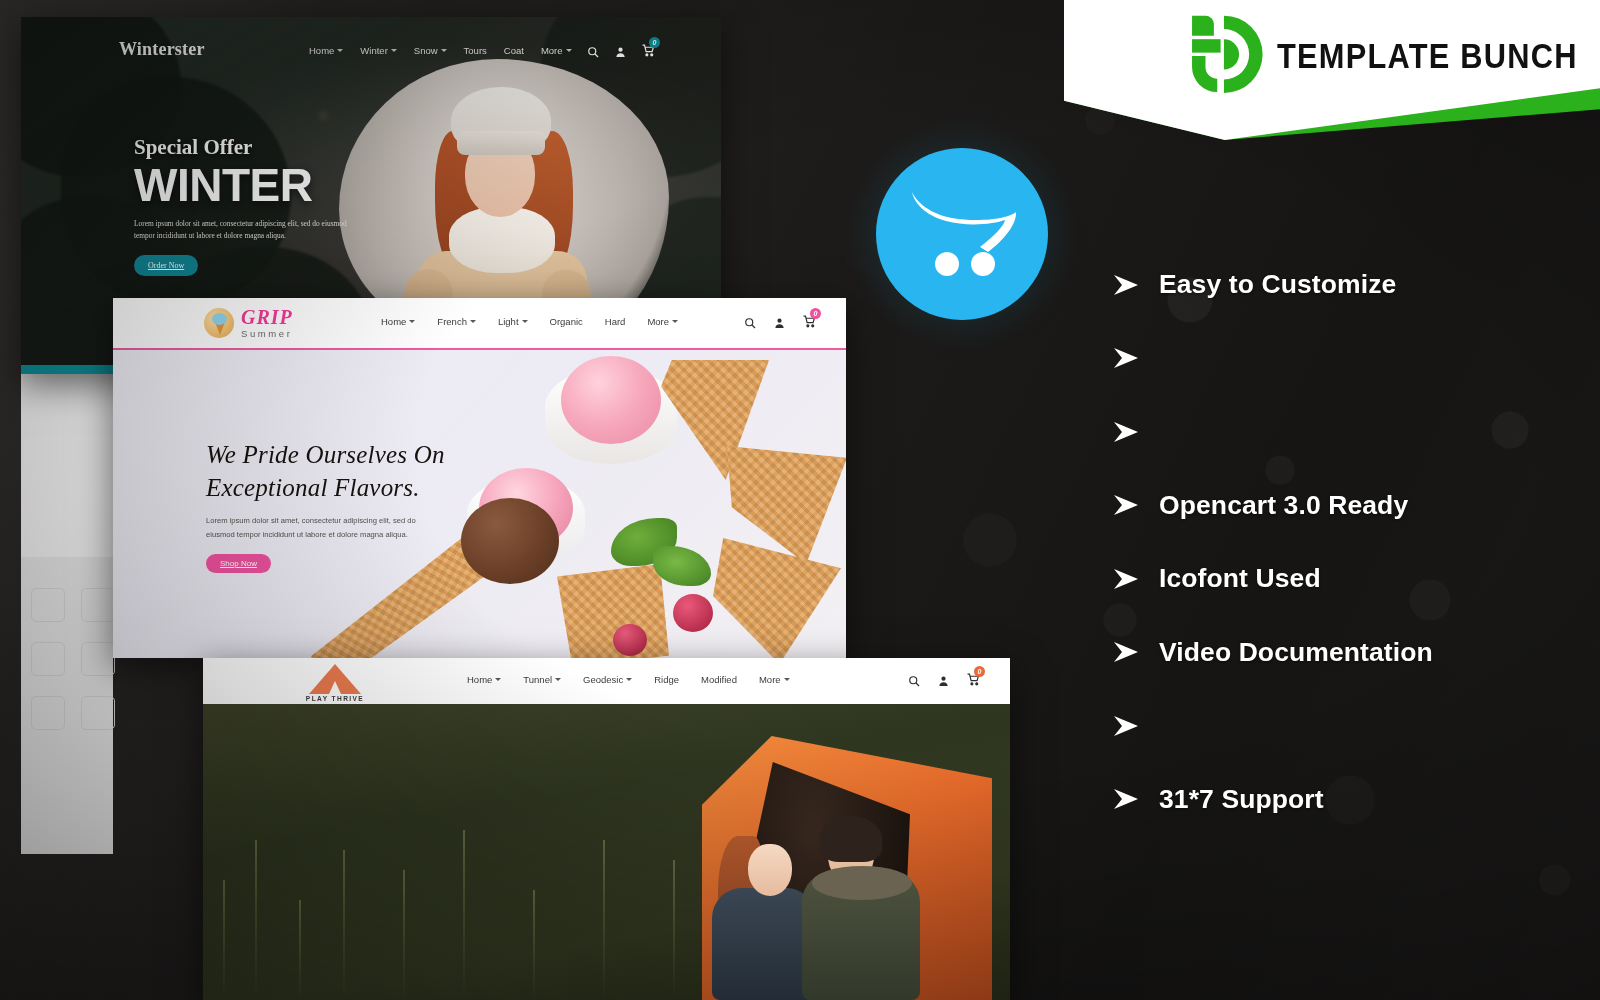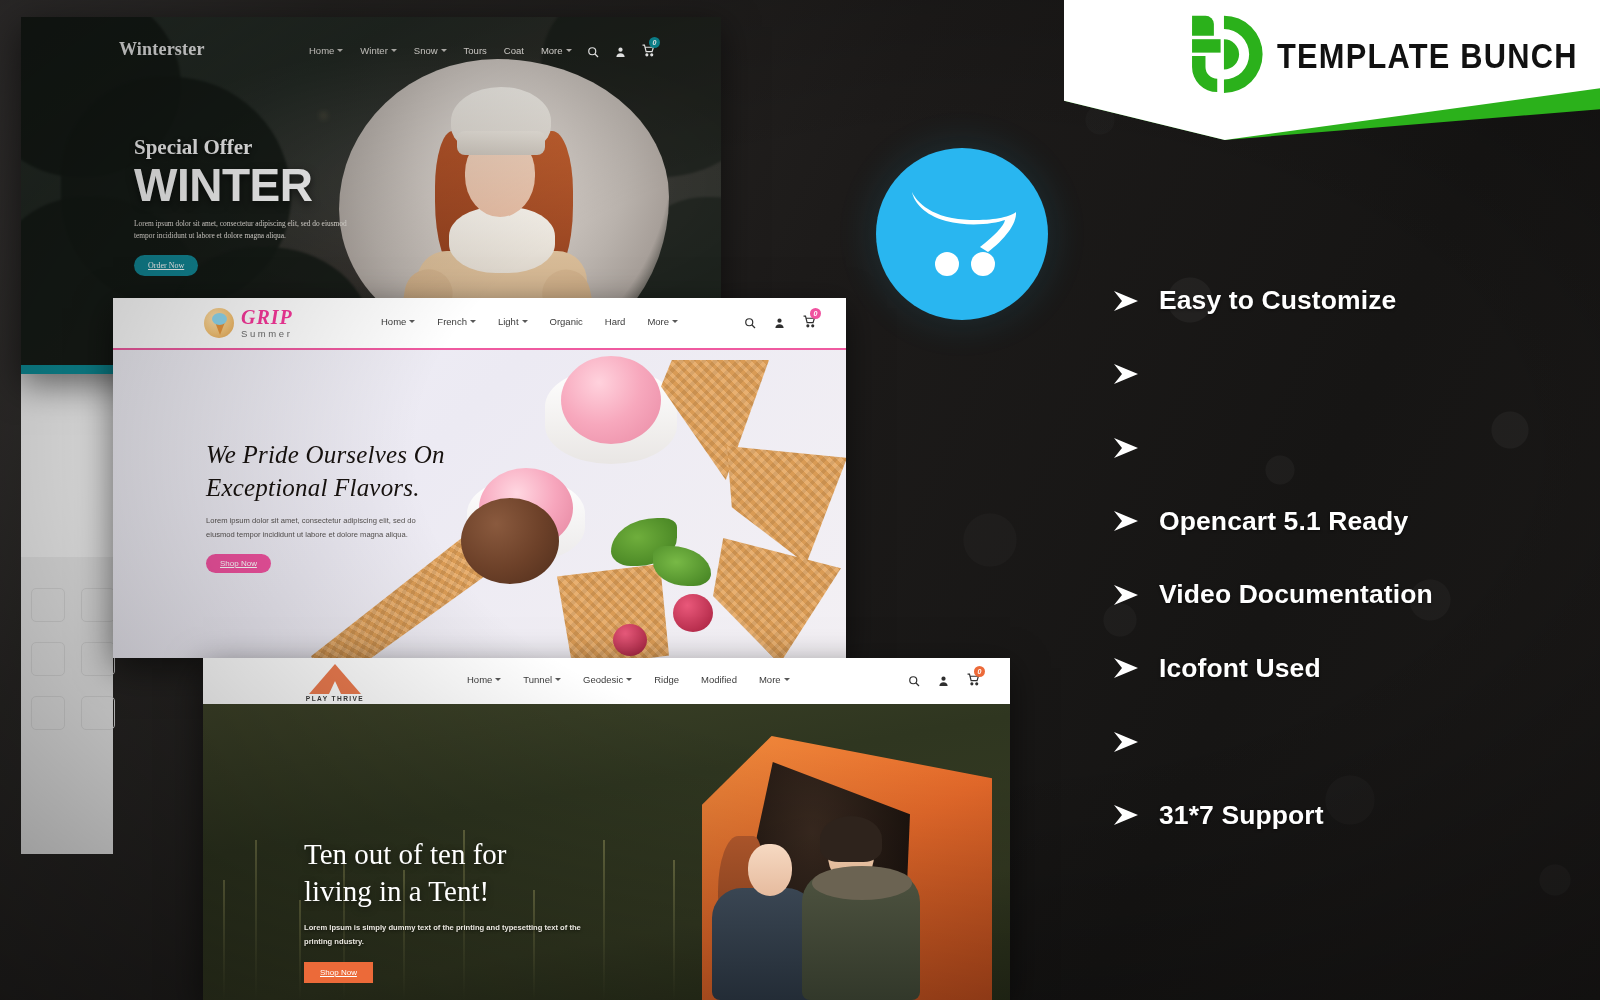--- a/index.html
+++ b/index.html
@@ -57,21 +57,21 @@
   
   #oc-logo{
     position:absolute; left:876px; top:148px; width:172px; height:172px;
     border-radius:50%;
     background:#29b6f0;
     box-shadow:0 0 34px 8px rgba(41,182,240,.10);
   }
   #oc-logo svg{ position:absolute; inset:0; }
 
   
-  #feature-list{ position:absolute; left:1113px; top:264px; width:470px; }
+  #feature-list{ position:absolute; left:1113px; top:248px; width:470px; }
   .feat{
     display:flex; align-items:center; gap:20px; height:73.5px;
   }
   .feat .arrow{ flex:0 0 auto; width:26px; height:22px; display:block; }
   .feat .label{
     color:#fff; font-size:26.5px; font-weight:bold; letter-spacing:.1px;
     white-space:nowrap; text-shadow:0 1px 3px rgba(0,0,0,.5);
   }
 
   
@@ -466,28 +466,20 @@
     <div class="grass" style="left:52px;height:160px"></div>
     <div class="grass" style="left:96px;height:100px"></div>
     <div class="grass" style="left:140px;height:150px"></div>
     <div class="grass" style="left:200px;height:130px"></div>
     <div class="grass" style="left:260px;height:170px"></div>
     <div class="grass" style="left:330px;height:110px"></div>
     <div class="grass" style="left:400px;height:160px"></div>
     <div class="grass" style="left:470px;height:140px"></div>
     <div class="grass" style="left:540px;height:120px"></div>
 
-    <div id="p-copy">
-      <h1>
-        <span>Ten out of ten for</span><br>
-        <span>living in a Tent!</span>
-      </h1>
-      <p>Lorem Ipsum is simply dummy text of the printing and typesetting text of the printing ndustry.</p>
-      <a id="p-btn" href="#">Shop Now</a>
-    </div>
   </div>
 </div>
 
 <div id="vignette"></div>
 
 <div id="header-band">
   <div class="band-green"></div>
   <div class="band-white"></div>
 </div>
 
@@ -522,38 +514,38 @@
   </div>
   <div class="feat">
     <svg class="arrow" viewBox="0 0 26 22">
         <path d="M1 1 L25 11 L1 21 L9 11 Z" fill="#ffffff"></path>
       </svg>
   </div>
   <div class="feat">
     <svg class="arrow" viewBox="0 0 26 22">
         <path d="M1 1 L25 11 L1 21 L9 11 Z" fill="#ffffff"></path>
       </svg>
-    <span class="label">Opencart 5.1 Ready</span>
+    <span class="label">Opencart 3.0 Ready</span>
+  </div>
+  <div class="feat">
+    <svg class="arrow" viewBox="0 0 26 22">
+        <path d="M1 1 L25 11 L1 21 L9 11 Z" fill="#ffffff"></path>
+      </svg>
+    <span class="label">Icofont Used</span>
   </div>
   <div class="feat">
     <svg class="arrow" viewBox="0 0 26 22">
         <path d="M1 1 L25 11 L1 21 L9 11 Z" fill="#ffffff"></path>
       </svg>
     <span class="label">Video Documentation</span>
   </div>
   <div class="feat">
     <svg class="arrow" viewBox="0 0 26 22">
         <path d="M1 1 L25 11 L1 21 L9 11 Z" fill="#ffffff"></path>
       </svg>
-    <span class="label">Icofont Used</span>
-  </div>
-  <div class="feat">
-    <svg class="arrow" viewBox="0 0 26 22">
-        <path d="M1 1 L25 11 L1 21 L9 11 Z" fill="#ffffff"></path>
-      </svg>
   </div>
   <div class="feat">
     <svg class="arrow" viewBox="0 0 26 22">
         <path d="M1 1 L25 11 L1 21 L9 11 Z" fill="#ffffff"></path>
       </svg>
     <span class="label">31*7 Support</span>
   </div>
 </div>
 
 </body></html>

